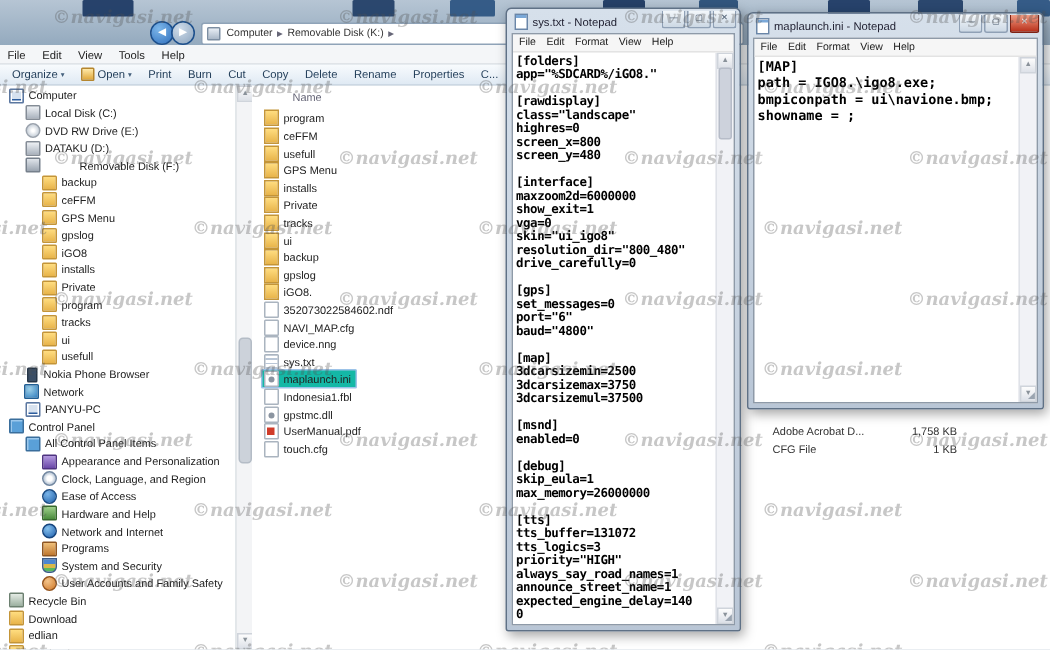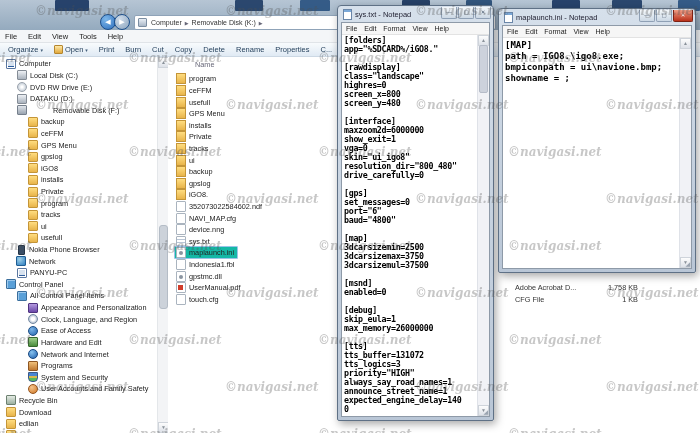--- a/index.html
+++ b/index.html
@@ -281,21 +281,21 @@
       <div class="tree-item" style="padding-left: 28px;">
         <span class="tico t-clock"></span>
         <span>Clock, Language, and Region</span>
       </div>
       <div class="tree-item" style="padding-left: 28px;">
         <span class="tico t-ease"></span>
         <span>Ease of Access</span>
       </div>
       <div class="tree-item" style="padding-left: 28px;">
         <span class="tico t-hardware"></span>
-        <span>Hardware and Edit</span>
+        <span>Hardware and Help</span>
       </div>
       <div class="tree-item" style="padding-left: 28px;">
         <span class="tico t-netinet"></span>
         <span>Network and Internet</span>
       </div>
       <div class="tree-item" style="padding-left: 28px;">
         <span class="tico t-programs"></span>
         <span>Programs</span>
       </div>
       <div class="tree-item" style="padding-left: 28px; text-align: center;">

